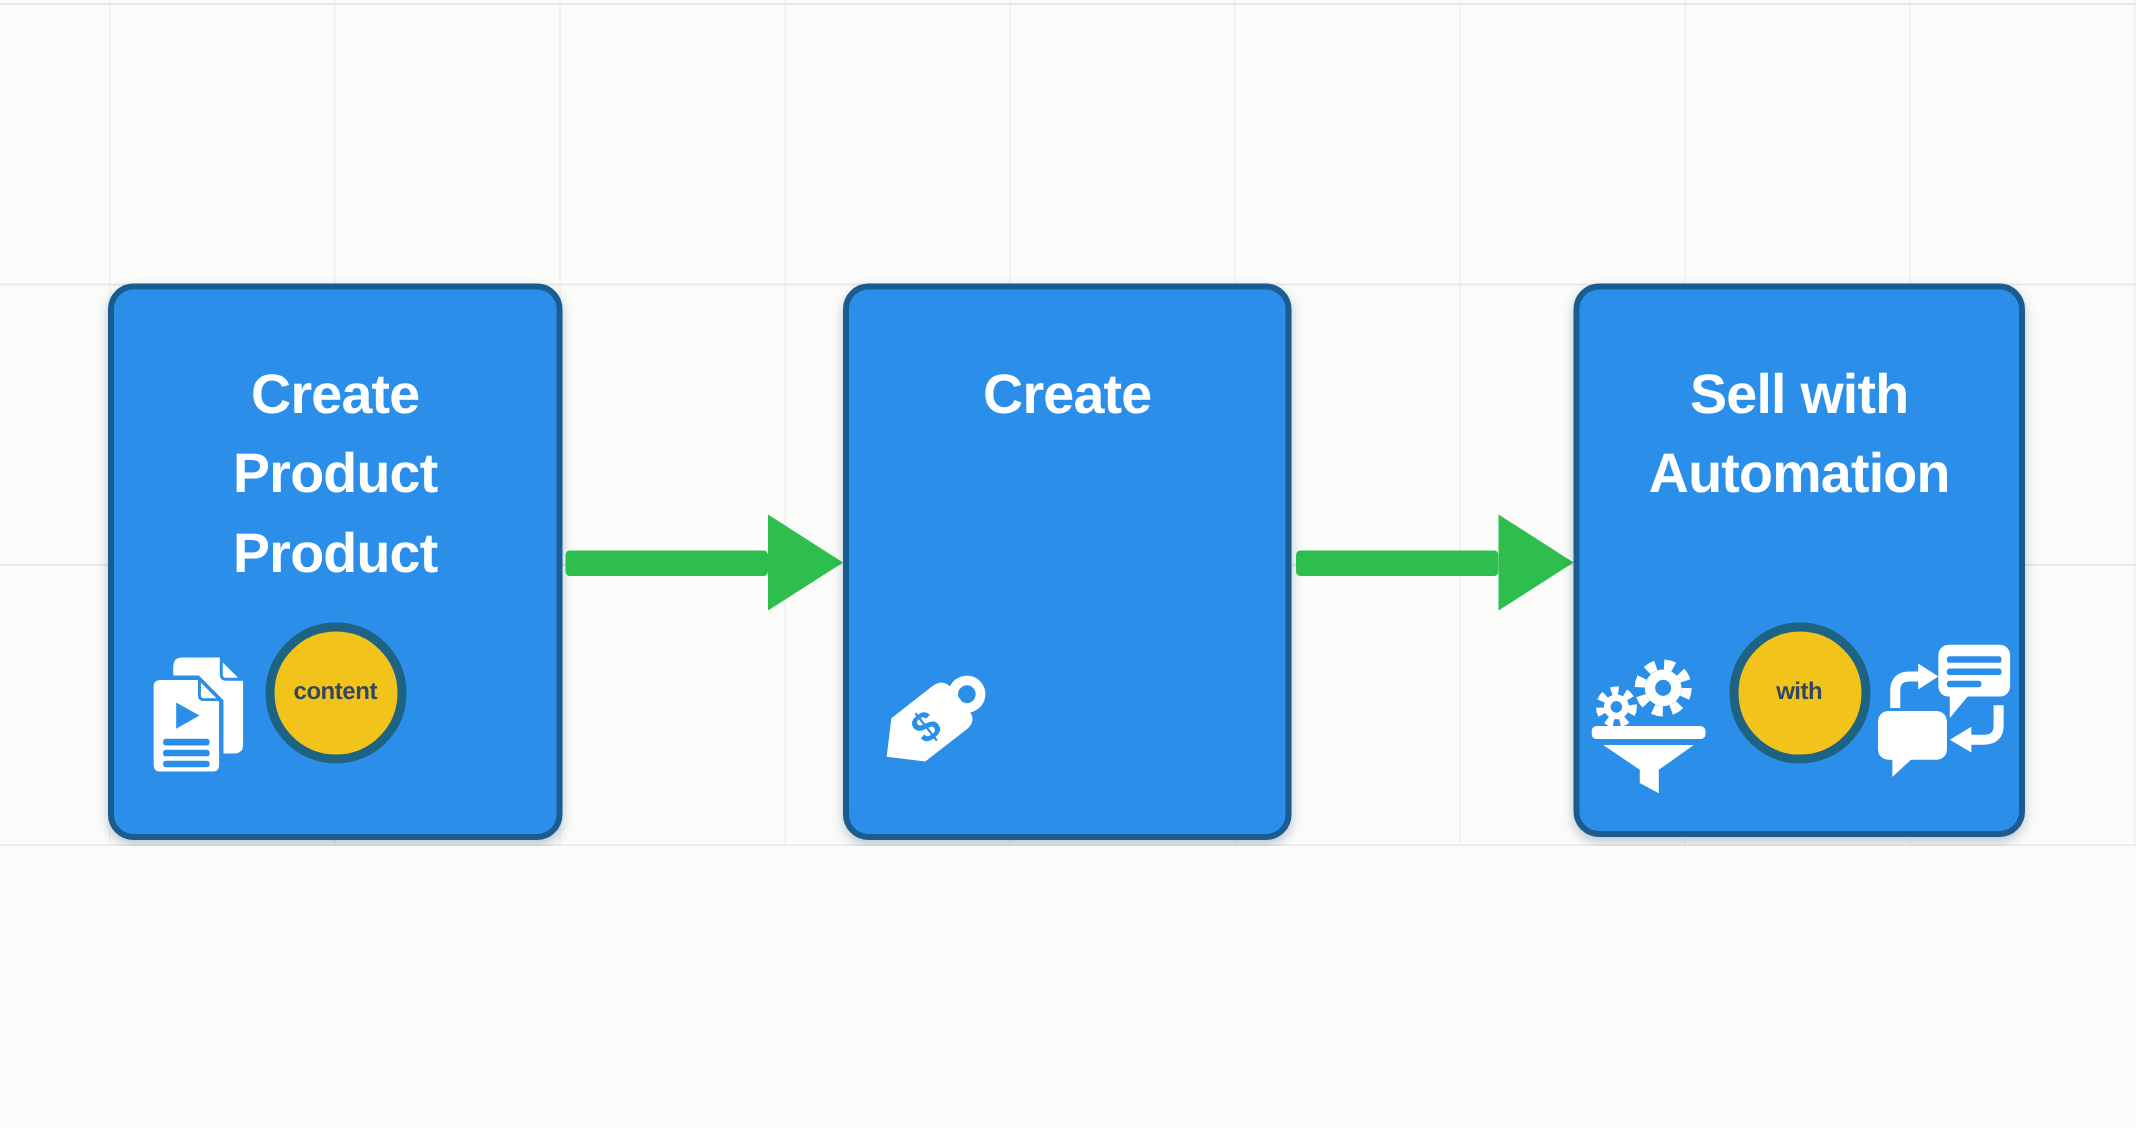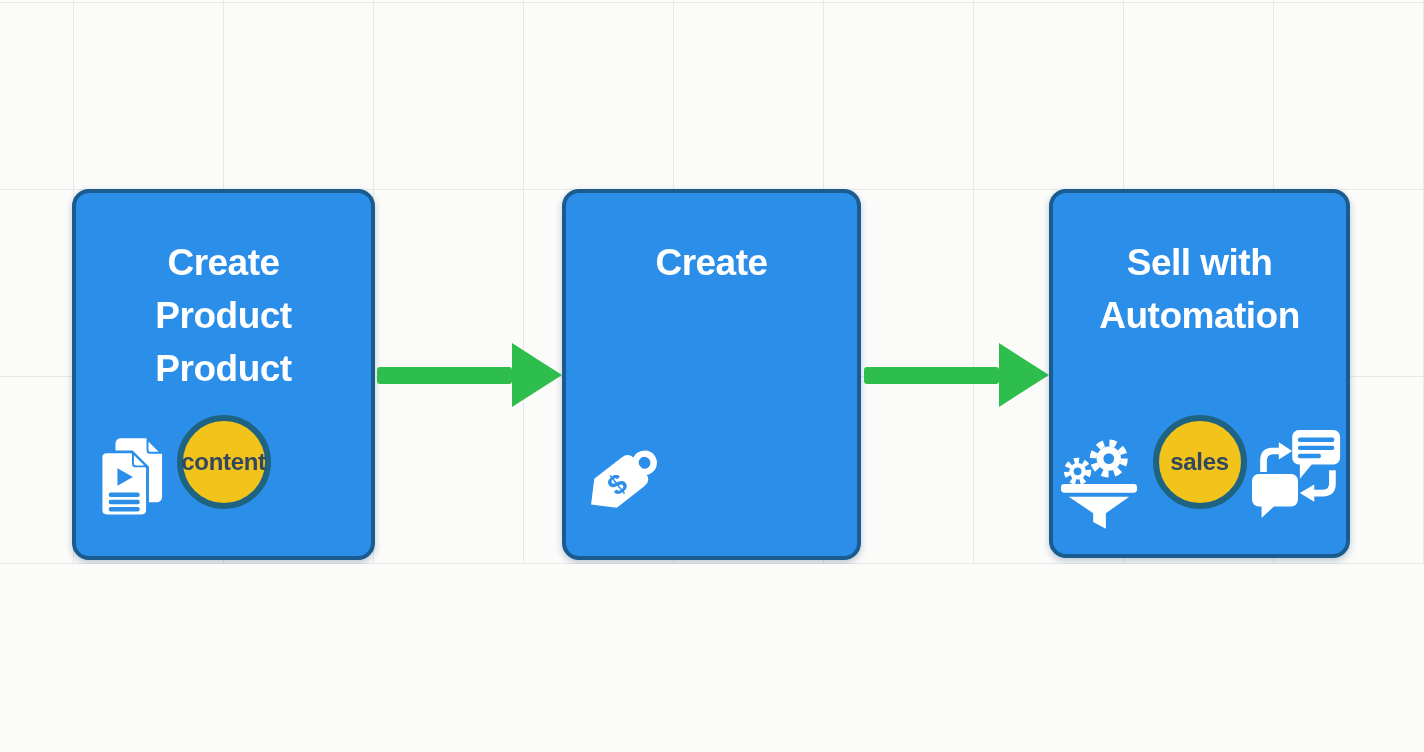--- a/index.html
+++ b/index.html
@@ -46,21 +46,21 @@
     top:222px; left:50%;
     width:94px; height:94px;
     margin-left:-47px;
     background:#f1c31b;
     border:6px solid #1e6382;
     border-radius:50%;
     display:flex; align-items:center; justify-content:center;
   }
   .badge span {
     font-weight:bold;
-    font-size:24px;
+    font-size:16px;
     color:#33475e;
     letter-spacing:-0.3px;
   }
 
   
   .icon { position:absolute; }
   .icon-doc    { left:24px;  top:244px; width:64px; height:84px; }
   .icon-tag    { left:10px;  top:245px; width:88px; height:88px; }
   .icon-funnel { left:8px;   top:242px; width:78px; height:94px; }
   .icon-chat   { right:4px;  top:235px; width:90px; height:90px; }
@@ -157,21 +157,21 @@
           <circle cx="49" cy="24" r="16" fill="none" stroke="#ffffff" stroke-width="7" stroke-dasharray="6.8 5.8"></circle>
           <circle cx="49" cy="24" r="12.5" fill="#ffffff"></circle>
           <circle cx="49" cy="24" r="5.5" fill="#2b8fe9"></circle>
         </g>
 
         <rect x="0" y="50" width="78" height="9" rx="3.5" fill="#ffffff"></rect>
         <path d="M8 63 H70 L46 80 V96 L33 89 V80 Z" fill="#ffffff"></path>
       </svg>
     </div>
     <div class="badge">
-      <span>sales</span>
+      <span>with</span>
     </div>
     <div class="icon icon-chat">
       <svg viewBox="0 0 94 94">
 
         <rect x="42" y="2" width="50" height="36" rx="7" fill="#ffffff"></rect>
         <polygon points="50,36 64,36 50,53" fill="#ffffff"></polygon>
         <rect x="48" y="10" width="38" height="4.5" rx="2" fill="#2b8fe9"></rect>
         <rect x="48" y="18.5" width="38" height="4.5" rx="2" fill="#2b8fe9"></rect>
         <rect x="48" y="27" width="24" height="4.5" rx="2" fill="#2b8fe9"></rect>
 

